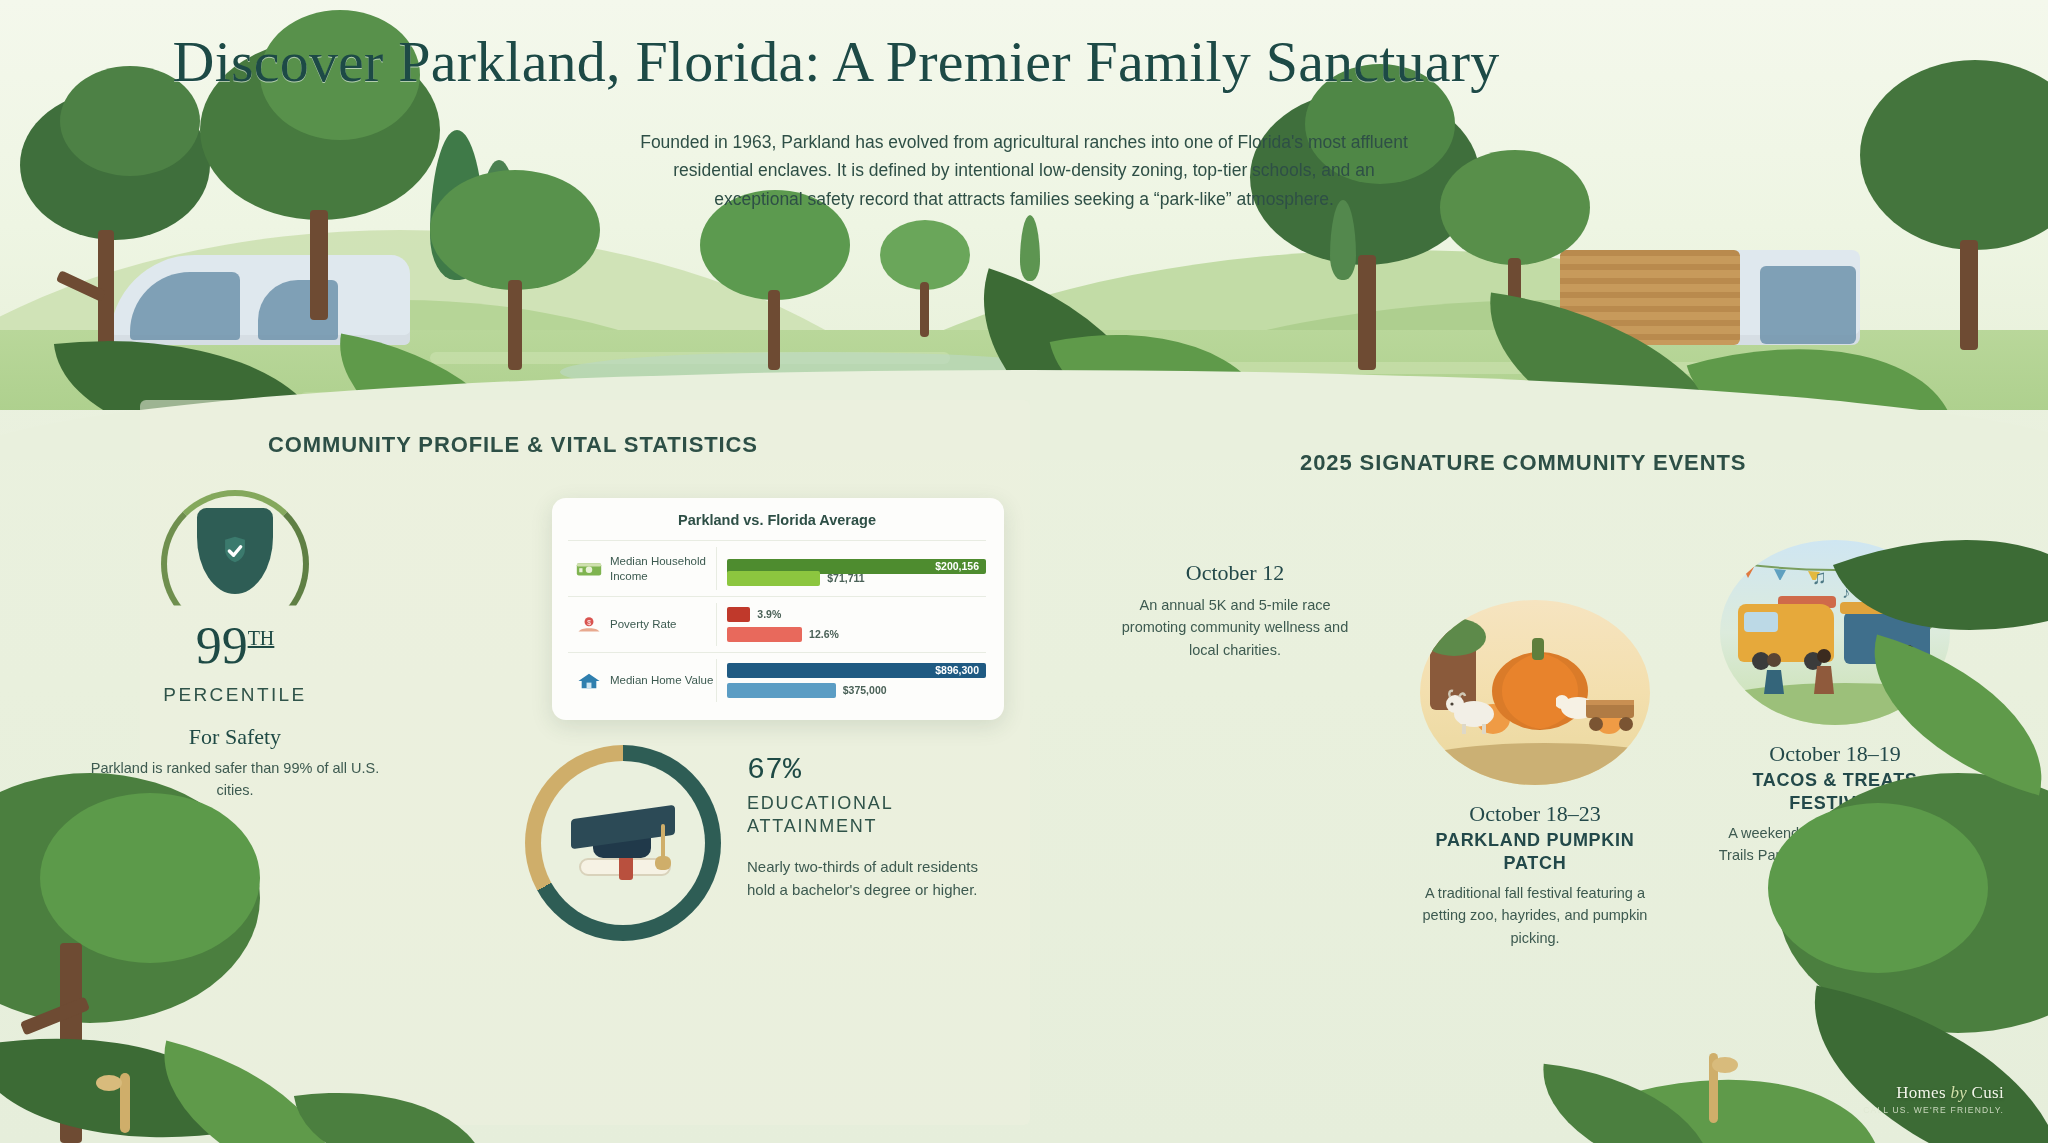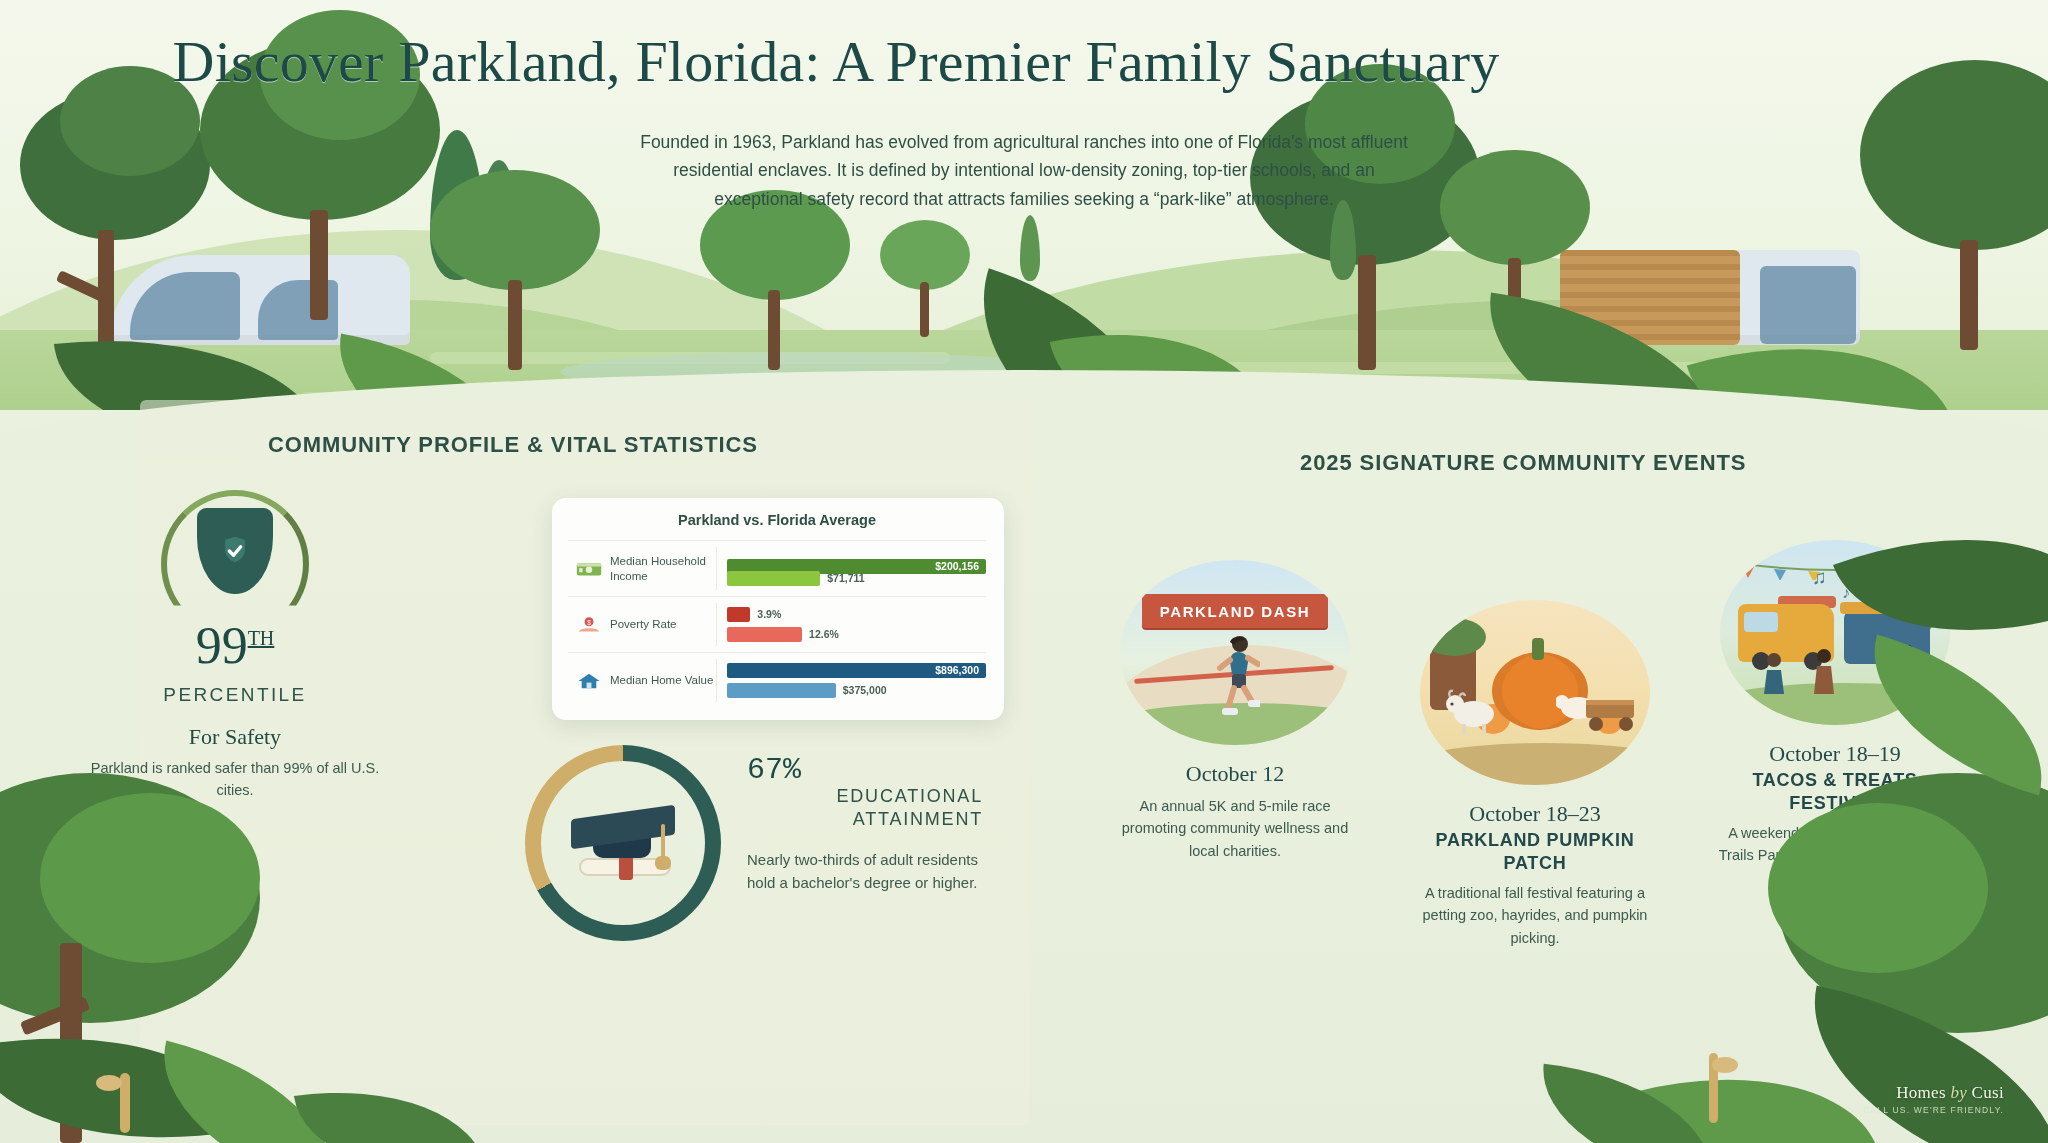--- a/index.html
+++ b/index.html
@@ -158,21 +158,21 @@
   }
   .tassel { position:absolute; left:90px; top:26px; width:4px; height:34px; background:#cfae6a; border-radius:2px;}
   .tassel-b { position:absolute; left:84px; top:58px; width:16px; height:14px; background:#cfae6a; border-radius:6px;}
   .diploma {
     position:absolute; left:8px; top:60px; width:92px; height:18px; background:#f6f2e4;
     border:2px solid #d9d2bb; border-radius:9px;
   }
   .ribbon { position:absolute; left:48px; top:58px; width:14px; height:24px; background:#b9503e; border-radius:3px;}
   .edu-text { position:absolute; left:222px; top:20px; width:236px; }
   .edu-pct { font-family:Liberation Mono, monospace; font-size:30px; color:#1e4a45; line-height:1; }
-  .edu-h { font-size:18px; letter-spacing:1.8px; color:#2f5349; line-height:1.3;text-align:right; }
+  .edu-h { font-size:18px; letter-spacing:1.8px; color:#2f5349; margin-top:7px; line-height:1.3; }
   .edu-d { font-size:15px; color:#3d5a50; line-height:1.55; margin-top:16px; }
 
   
   .events { position:absolute; left:1085px; top:540px; width:930px; }
   .event { position:absolute; width:250px; text-align:center; }
   .ev1 { left:25px; top:20px; }
   .ev2 { left:325px; top:60px; }
   .ev3 { left:625px; top:0px; }
   .ev-art { width:230px; height:185px; margin:0 auto 16px; position:relative; }
   .ev-date { font-family:"Liberation Serif", serif; font-size:22px; color:#23494a; }
@@ -410,42 +410,20 @@
     <div class="edu-text">
       <div class="edu-pct">67%</div>
       <div class="edu-h">EDUCATIONAL ATTAINMENT</div>
       <div class="edu-d">Nearly two-thirds of adult residents hold a bachelor's degree or higher.</div>
     </div>
   </div>
 
   <div class="events">
 
     <div class="event ev1">
-      <div class="ev-art">
-        <div class="scene">
-          <div class="sc-path"></div>
-          <div class="sc-grass"></div>
-          <div class="banner">PARKLAND DASH</div>
-          <div class="ribbon-tape"></div>
-          <div class="runner">
-            <svg viewBox="0 0 44 86">
-              <circle cx="24" cy="10" r="8" fill="#3d3026"></circle>
-              <path d="M14 8c2-6 12-7 16-2-4 0-10 1-12 5z" fill="#2b221a"></path>
-              <path d="M22 18c6 0 10 4 10 10l-2 12H16l-2-12c0-6 3-10 8-10z" fill="#2f6f8c"></path>
-              <rect x="16" y="40" width="14" height="14" rx="3" fill="#3e4a5a"></rect>
-              <path d="M18 54l-6 20" stroke="#d9a07a" stroke-width="6" stroke-linecap="round"></path>
-              <path d="M28 54l8 14" stroke="#d9a07a" stroke-width="6" stroke-linecap="round"></path>
-              <path d="M32 24l10 6" stroke="#d9a07a" stroke-width="6" stroke-linecap="round"></path>
-              <path d="M14 26L4 34" stroke="#d9a07a" stroke-width="6" stroke-linecap="round"></path>
-              <rect x="6" y="74" width="16" height="7" rx="3" fill="#e8eef2"></rect>
-              <rect x="32" y="66" width="14" height="7" rx="3" fill="#e8eef2"></rect>
-            </svg>
-          </div>
-        </div>
-      </div>
       <div class="ev-date">October 12</div>
       <div class="ev-desc">An annual 5K and 5-mile race promoting community wellness and local charities.</div>
     </div>
 
     <div class="event ev2">
       <div class="ev-art">
         <div class="scene tan">
           <div style="position:absolute; left:10px; top:30px; width:46px; height:80px; background:#8a5a3b; border-radius:6px;"></div>
           <div style="position:absolute; left:2px; top:18px; width:64px; height:38px; background:#5d8a4a; border-radius:50%;"></div>
           <div class="sc-grass" style="background:#cbb074;"></div>

